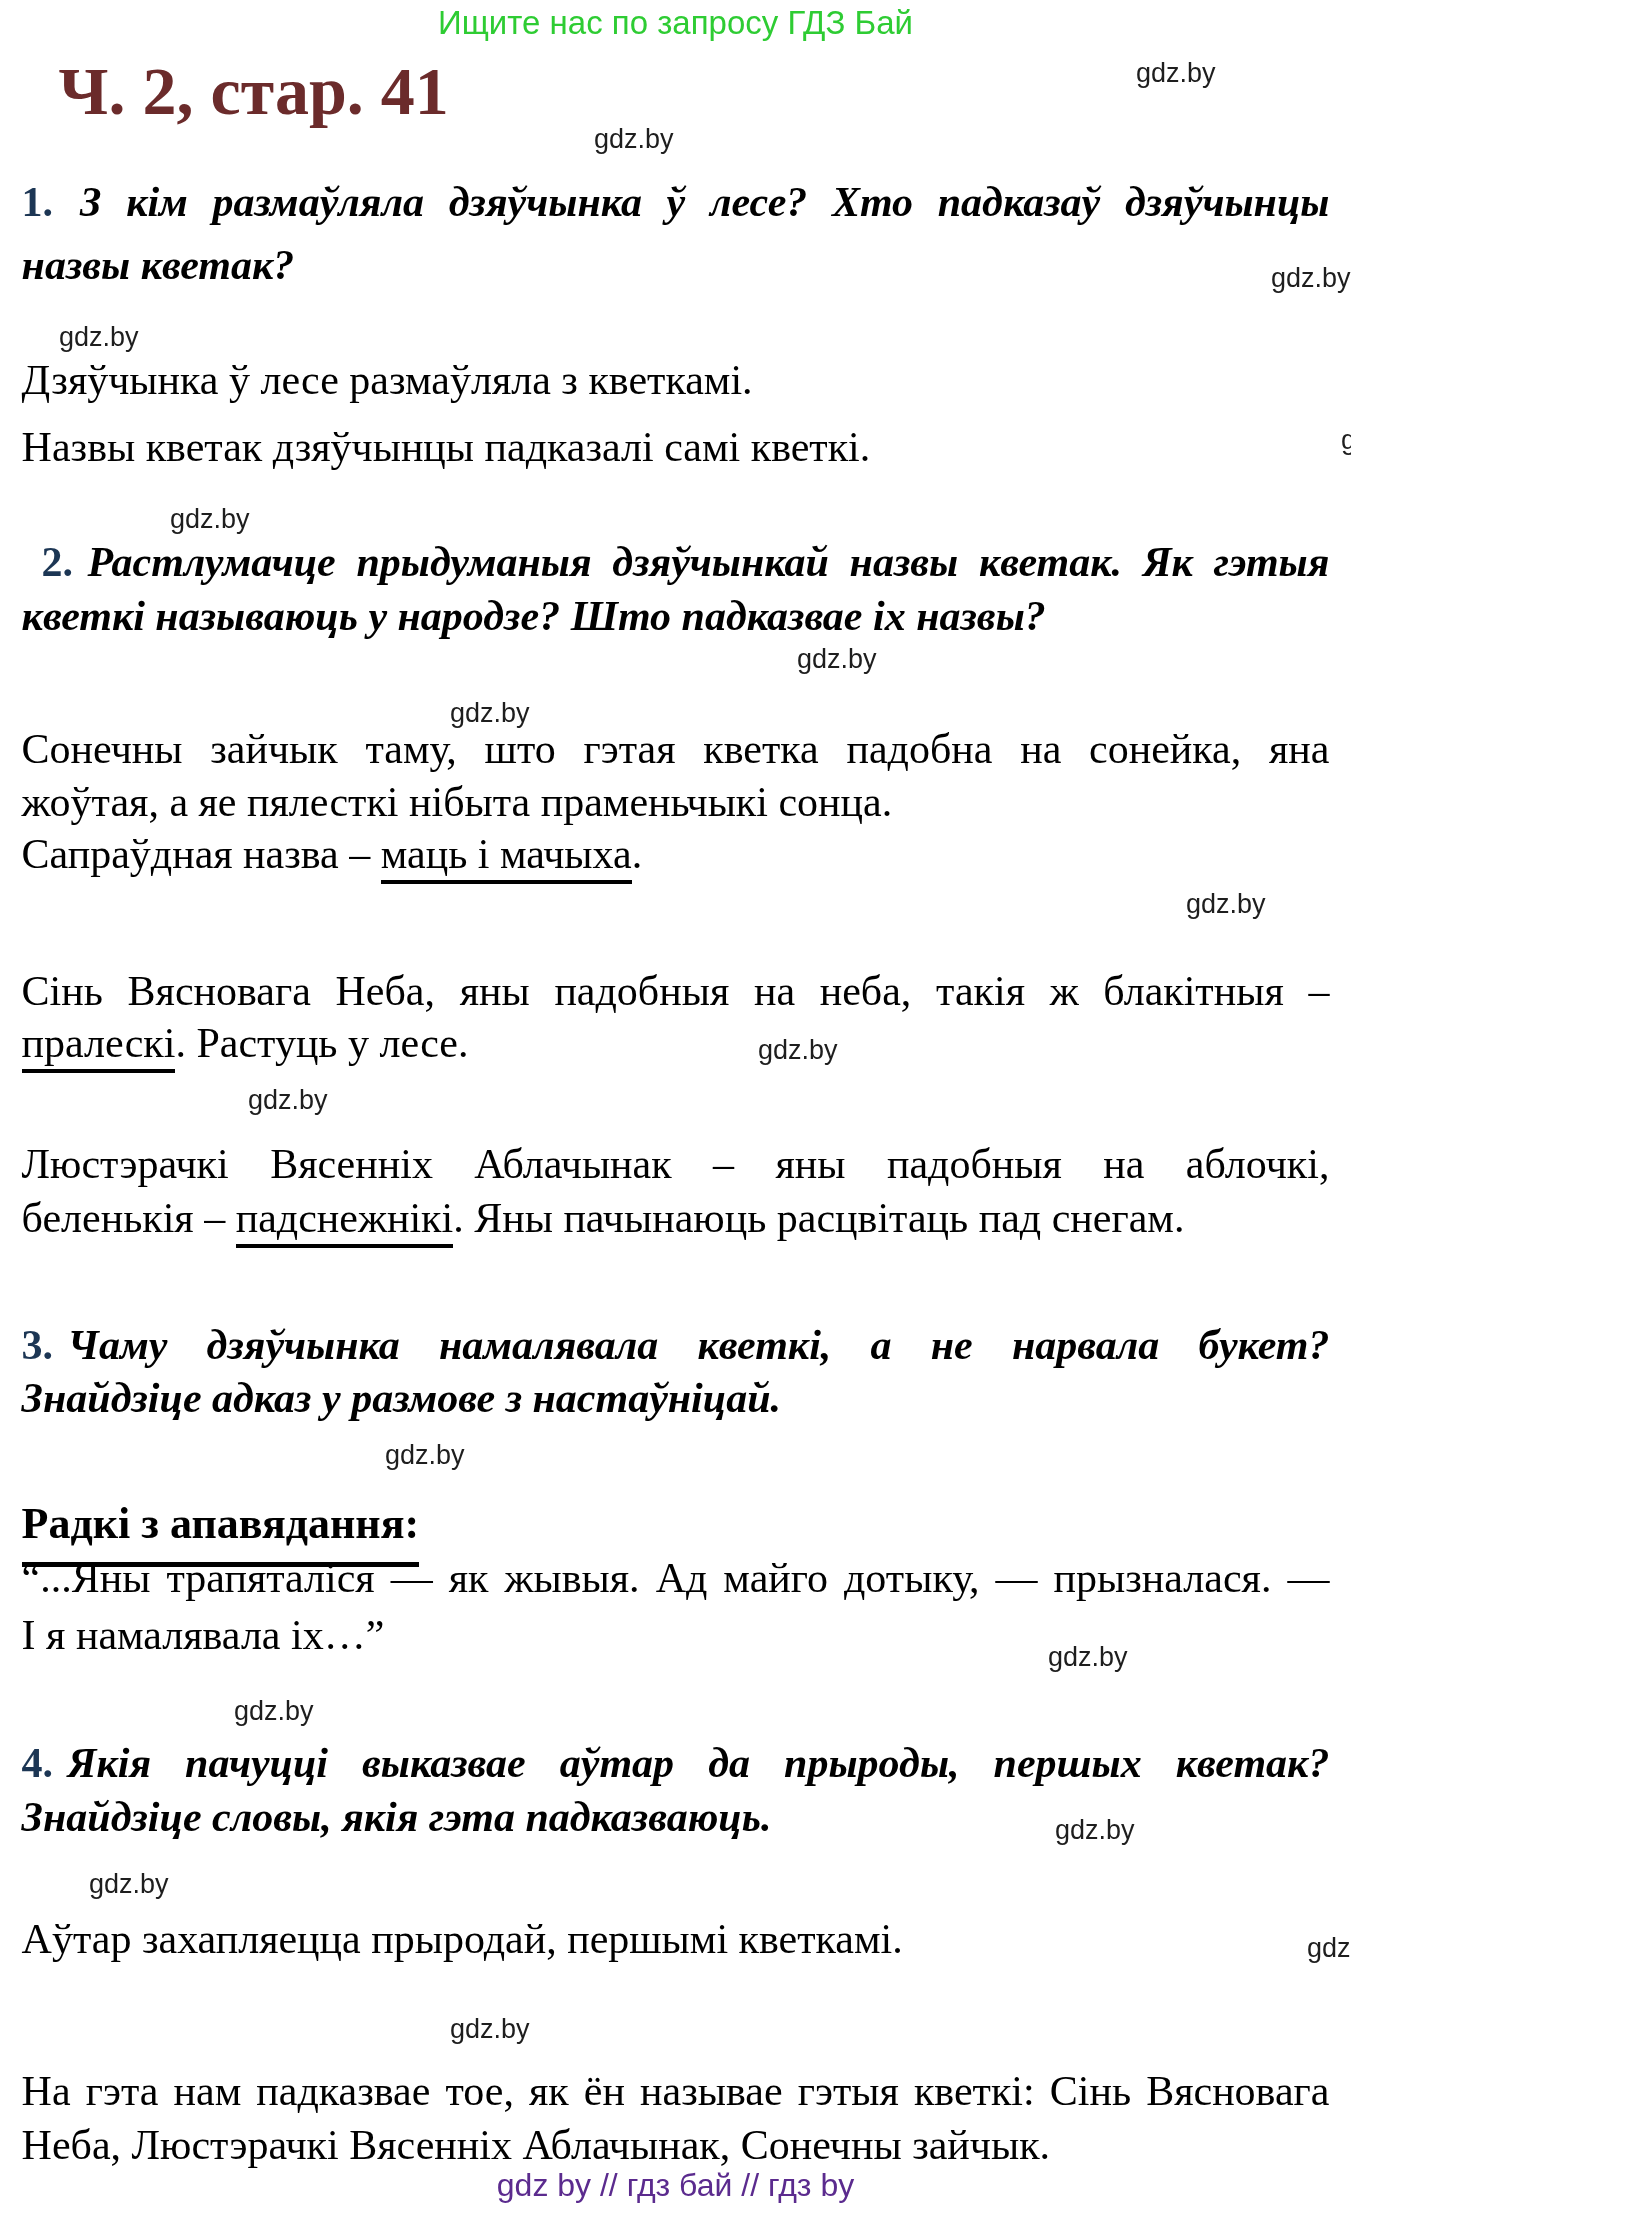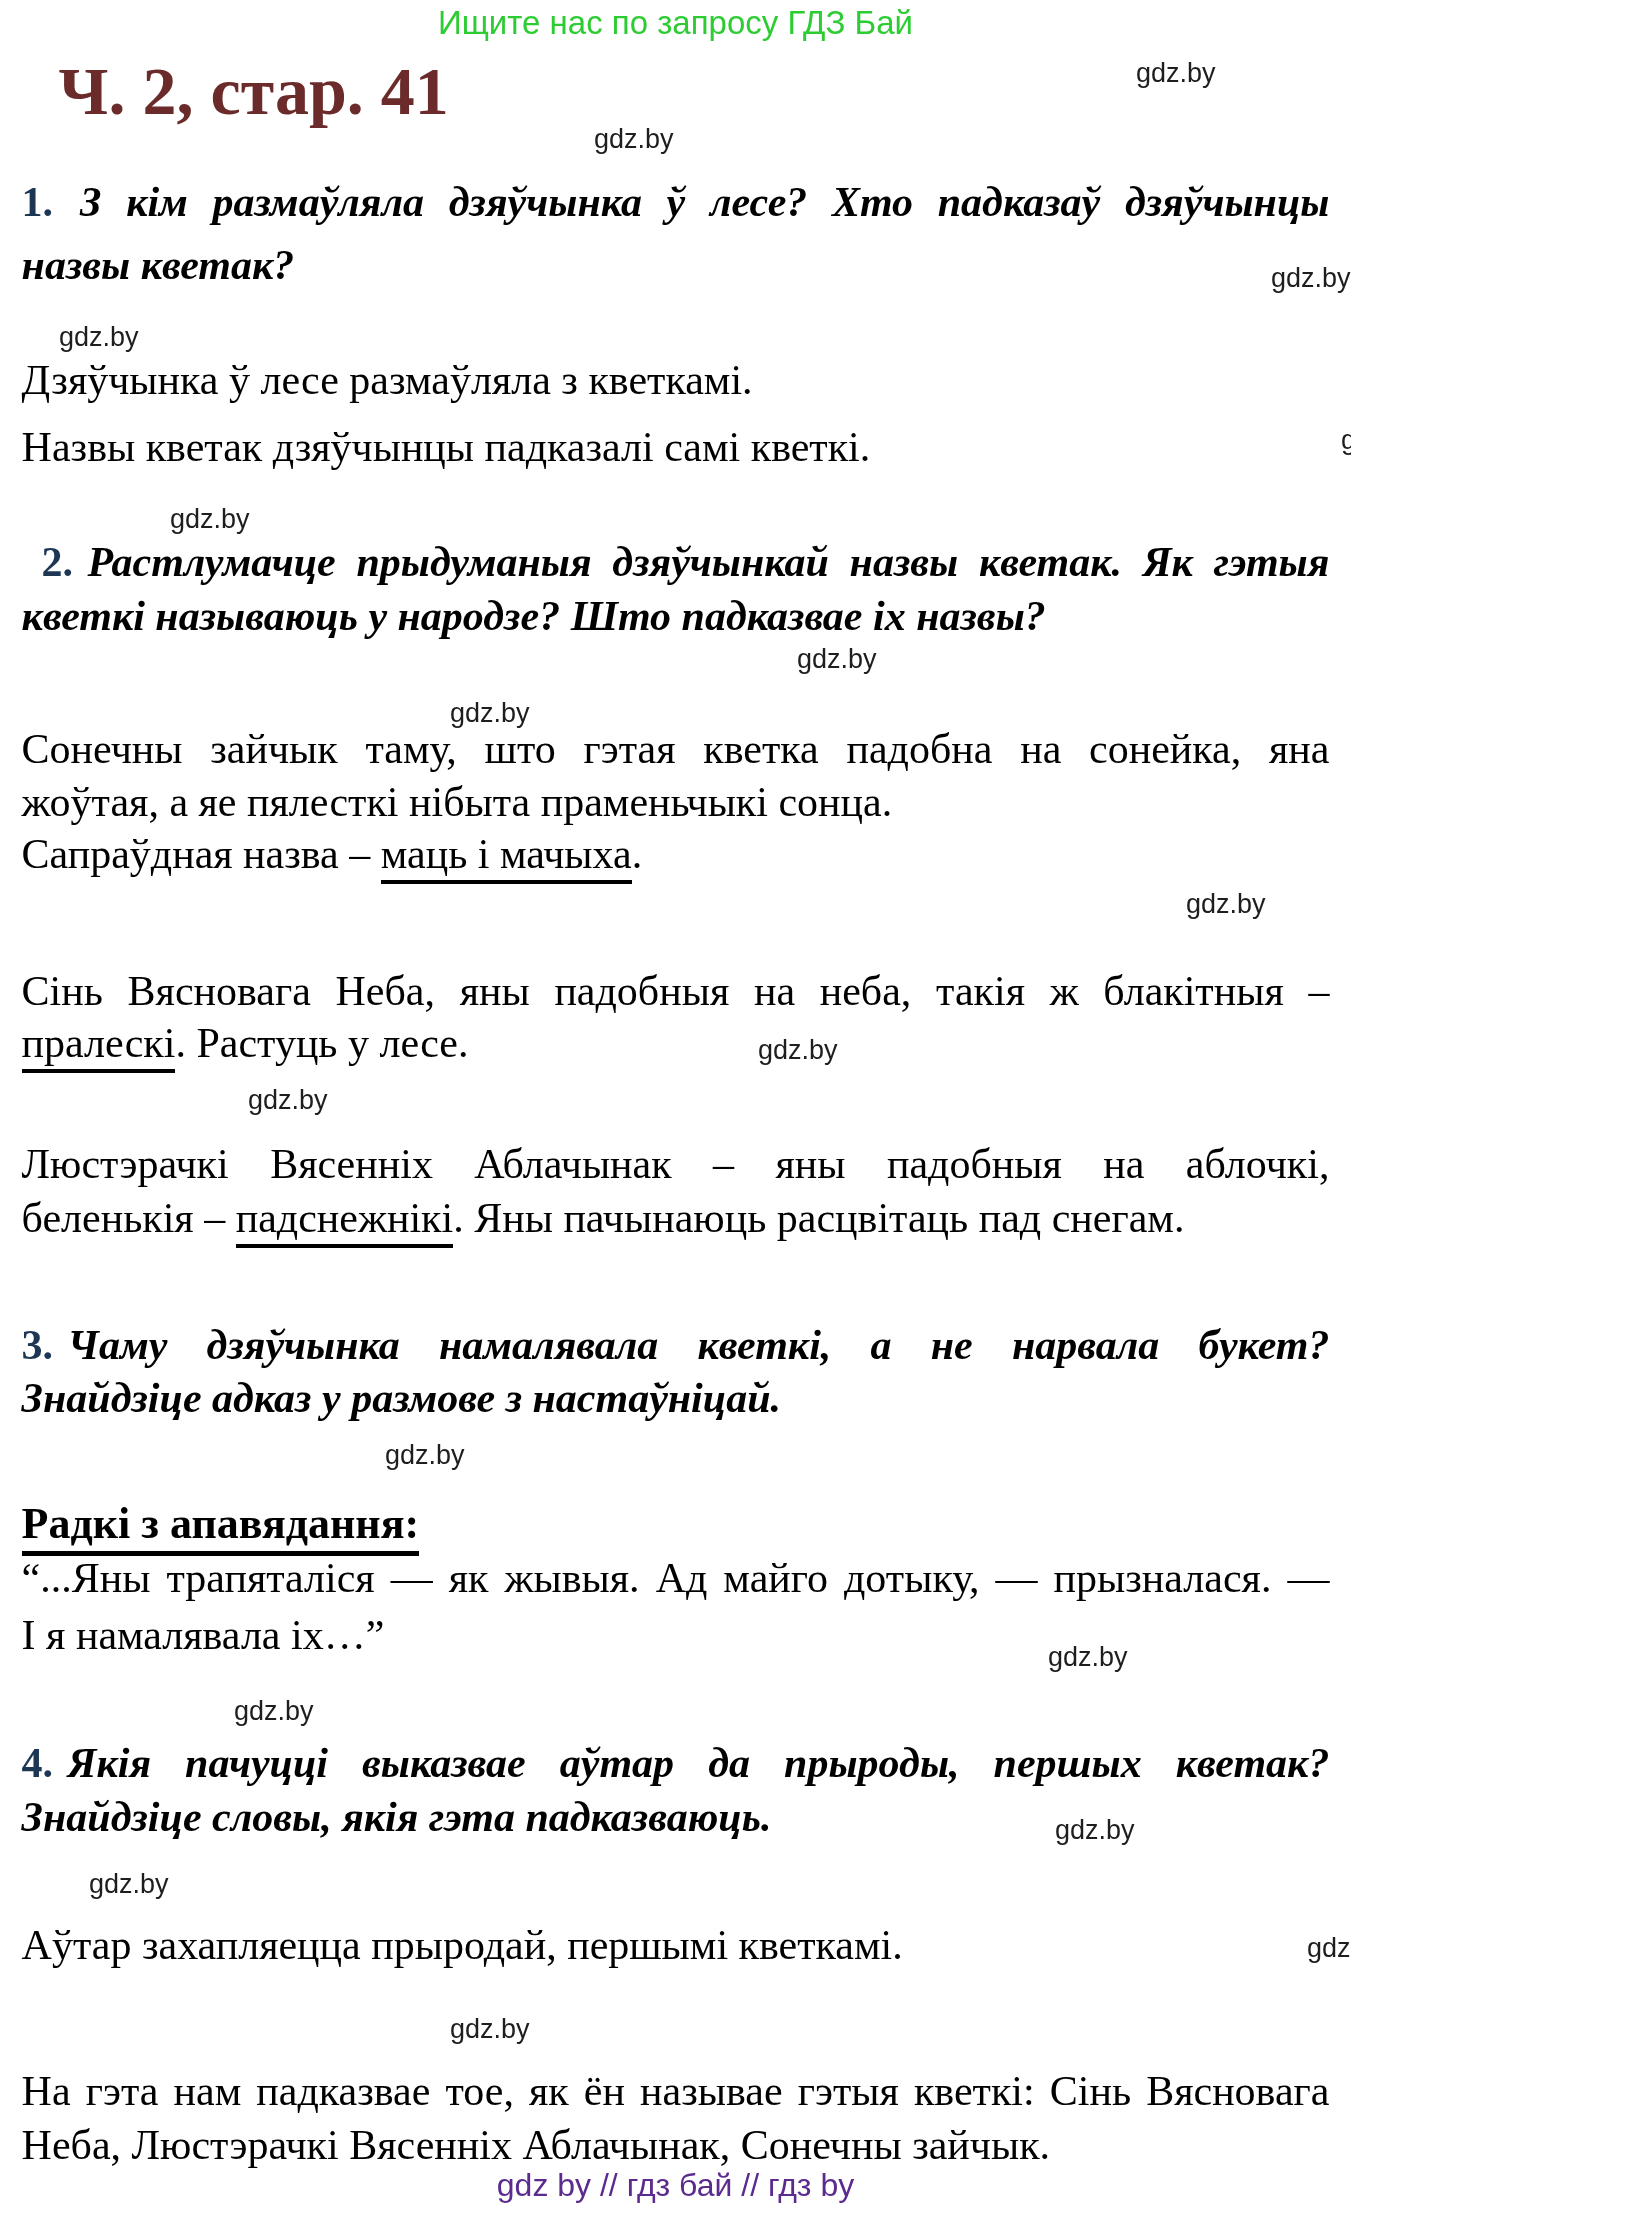--- a/index.html
+++ b/index.html
@@ -65,21 +65,21 @@
     font-weight: bold;
     font-style: normal;
     color: #1C3654;
   }
   .gap-wide { margin-right: 27px; }
   .gap { margin-right: 14.4px; }
   .heading {
     font-size: 44px;
     font-weight: bold;
     border-bottom: 5.4px solid #000;
-    padding-bottom: 1px;
+    padding-bottom: 12px;
     display: inline-block;
   }
   .u {
     border-bottom: 4.5px solid #000;
     padding-bottom: 2.7px;
   }
   .footer {
     position: absolute;
     top: 2167px;
     left: 0;
@@ -158,21 +158,21 @@
     <span class="heading">Радкі з апавядання:</span>
   </div>
   <div class="line just" style="top:1554px;">“...Яны трапяталіся — як жывыя. Ад майго дотыку, — прызналася. —</div>
   <div class="line" style="top:1611px;">І я намалявала іх…”</div>
 
   <div class="line q just" style="top:1739px;">
     <span class="qnum gap">4.</span><span>Якія пачуцці выказвае аўтар да прыроды, першых кветак?</span>
   </div>
   <div class="line q" style="top:1793px;">Знайдзіце словы, якія гэта падказваюць.</div>
 
-  <div class="line" style="top:1915px;margin-top:6px;">Аўтар захапляецца прыродай, першымі кветкамі.</div>
+  <div class="line" style="top:1915px;">Аўтар захапляецца прыродай, першымі кветкамі.</div>
 
   <div class="line just" style="top:2067px;">На гэта нам падказвае тое, як ён называе гэтыя кветкі: Сінь Вясновага</div>
   <div class="line" style="top:2121px;">Неба, Люстэрачкі Вясенніх Аблачынак, Сонечны зайчык.</div>
 
   <div class="footer">gdz by  //  гдз бай  //  гдз by</div>
 
 </div>
 
 
 </body></html>

